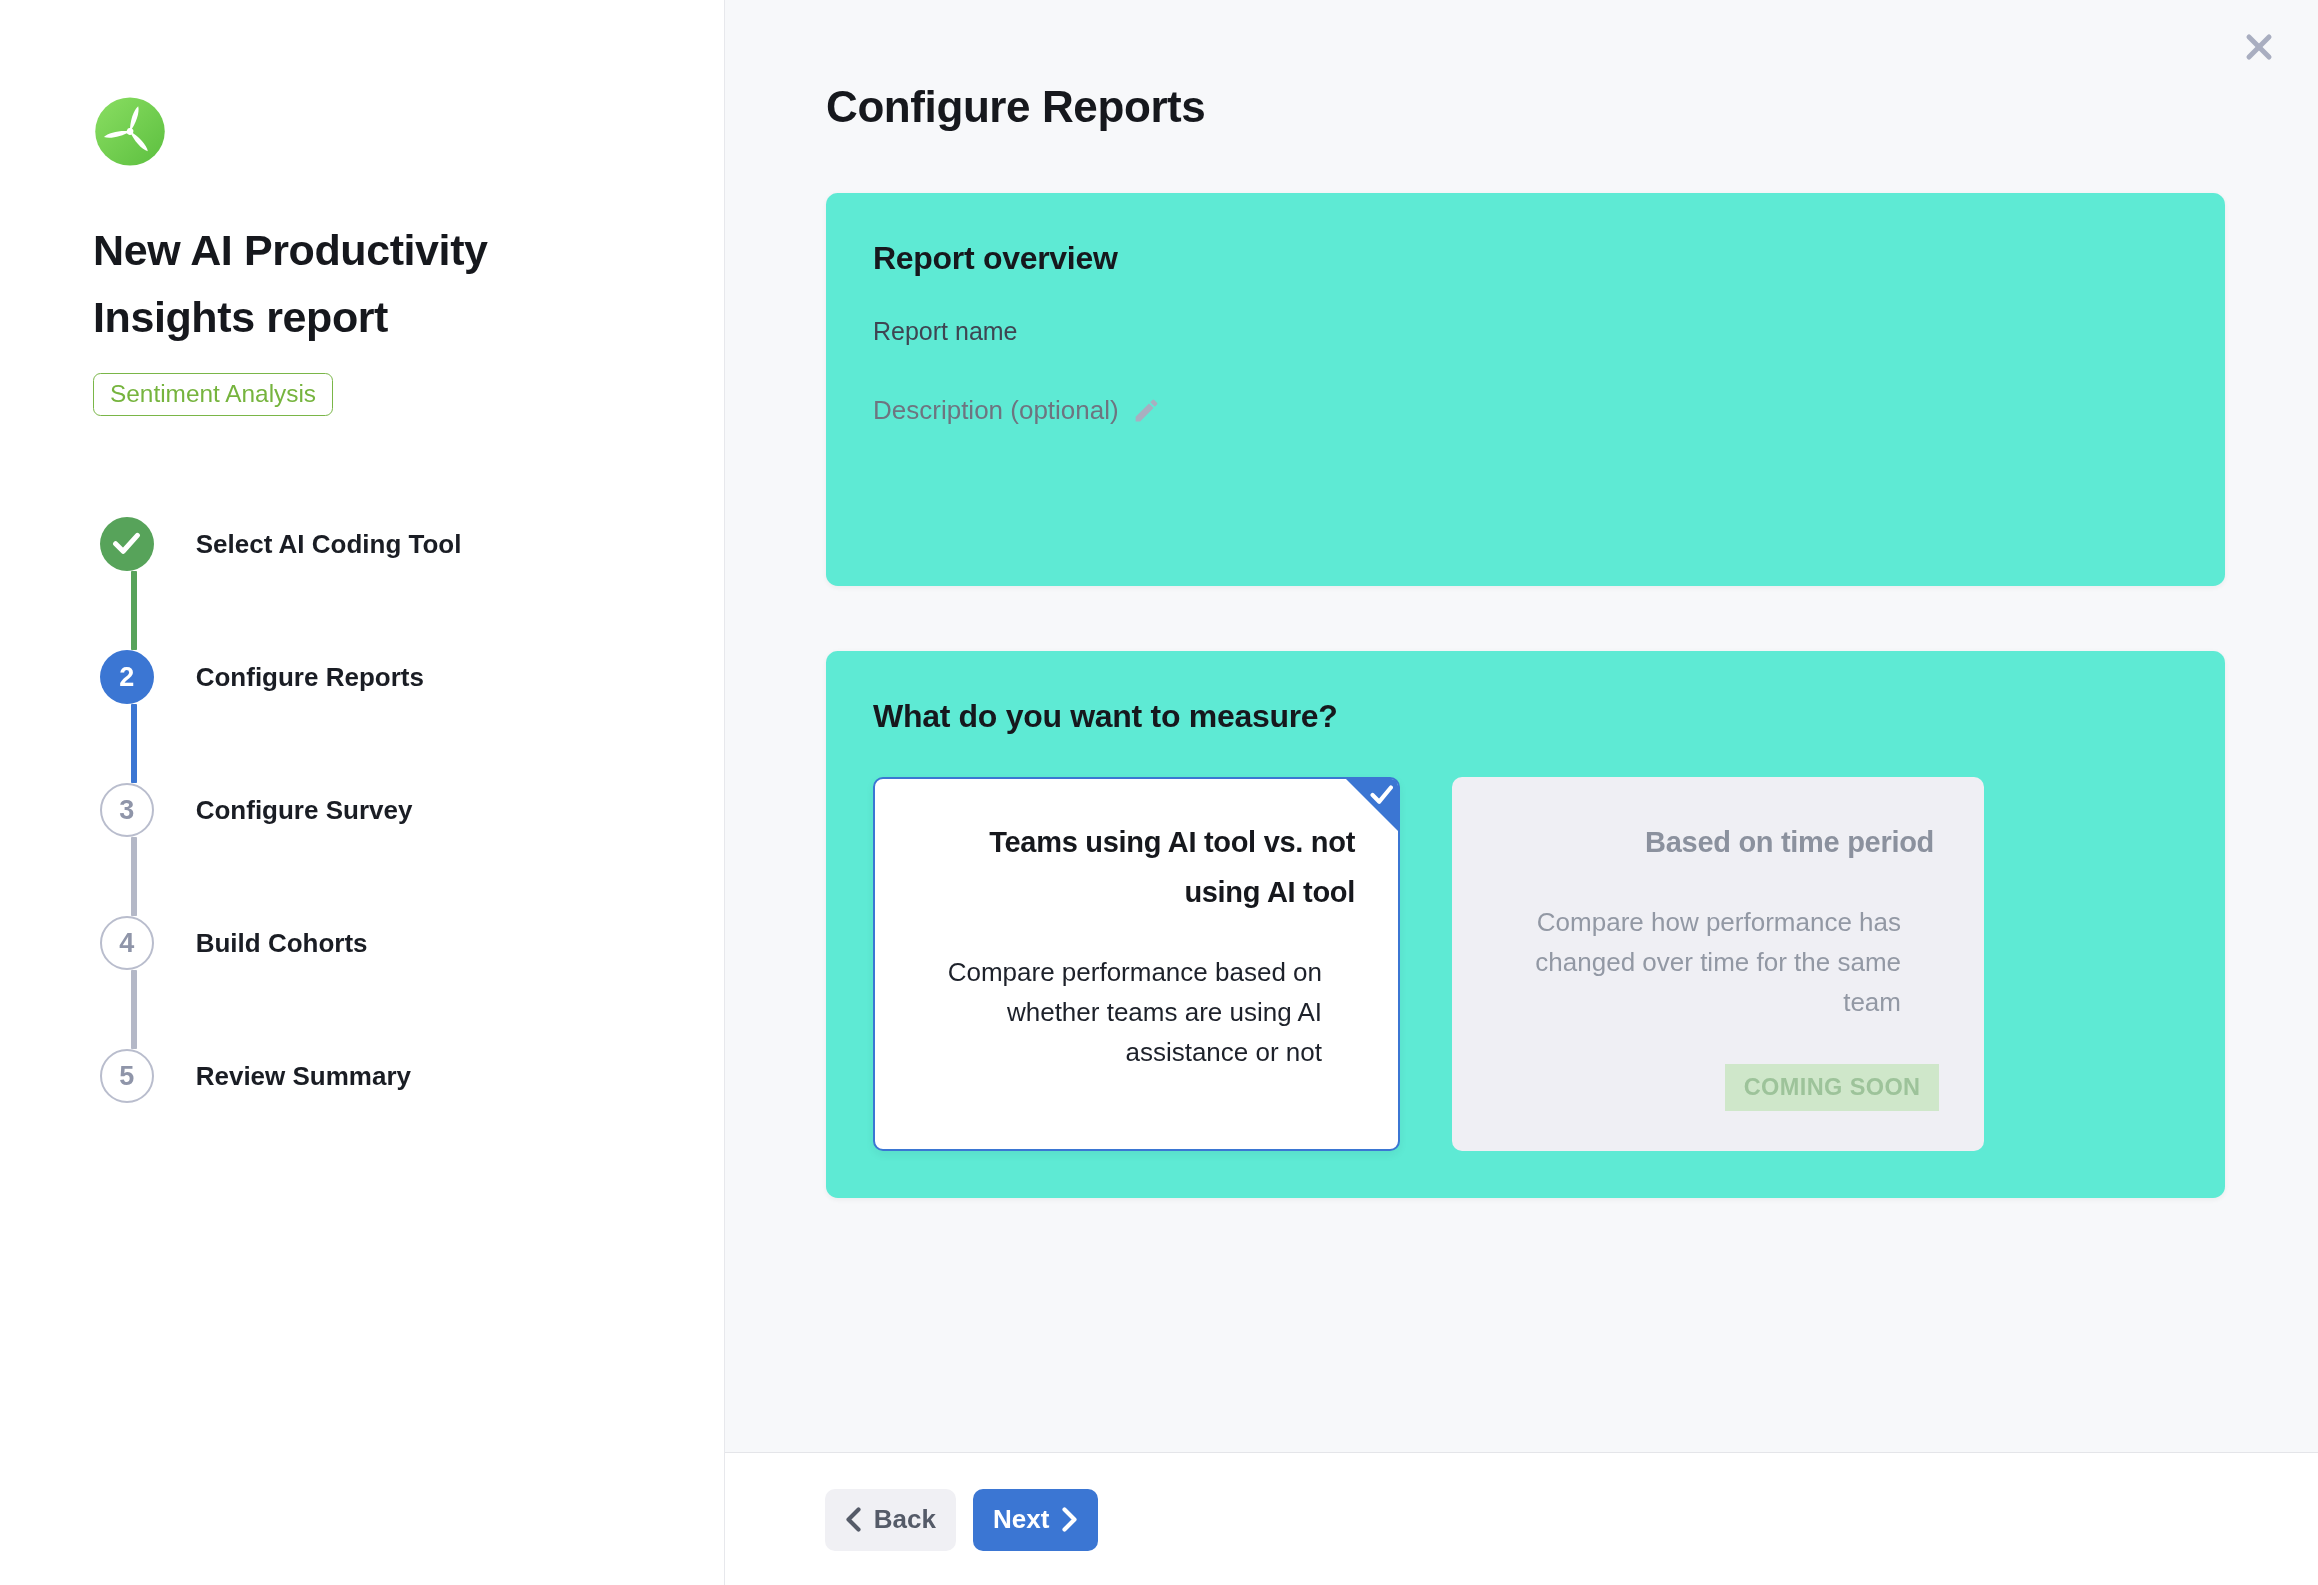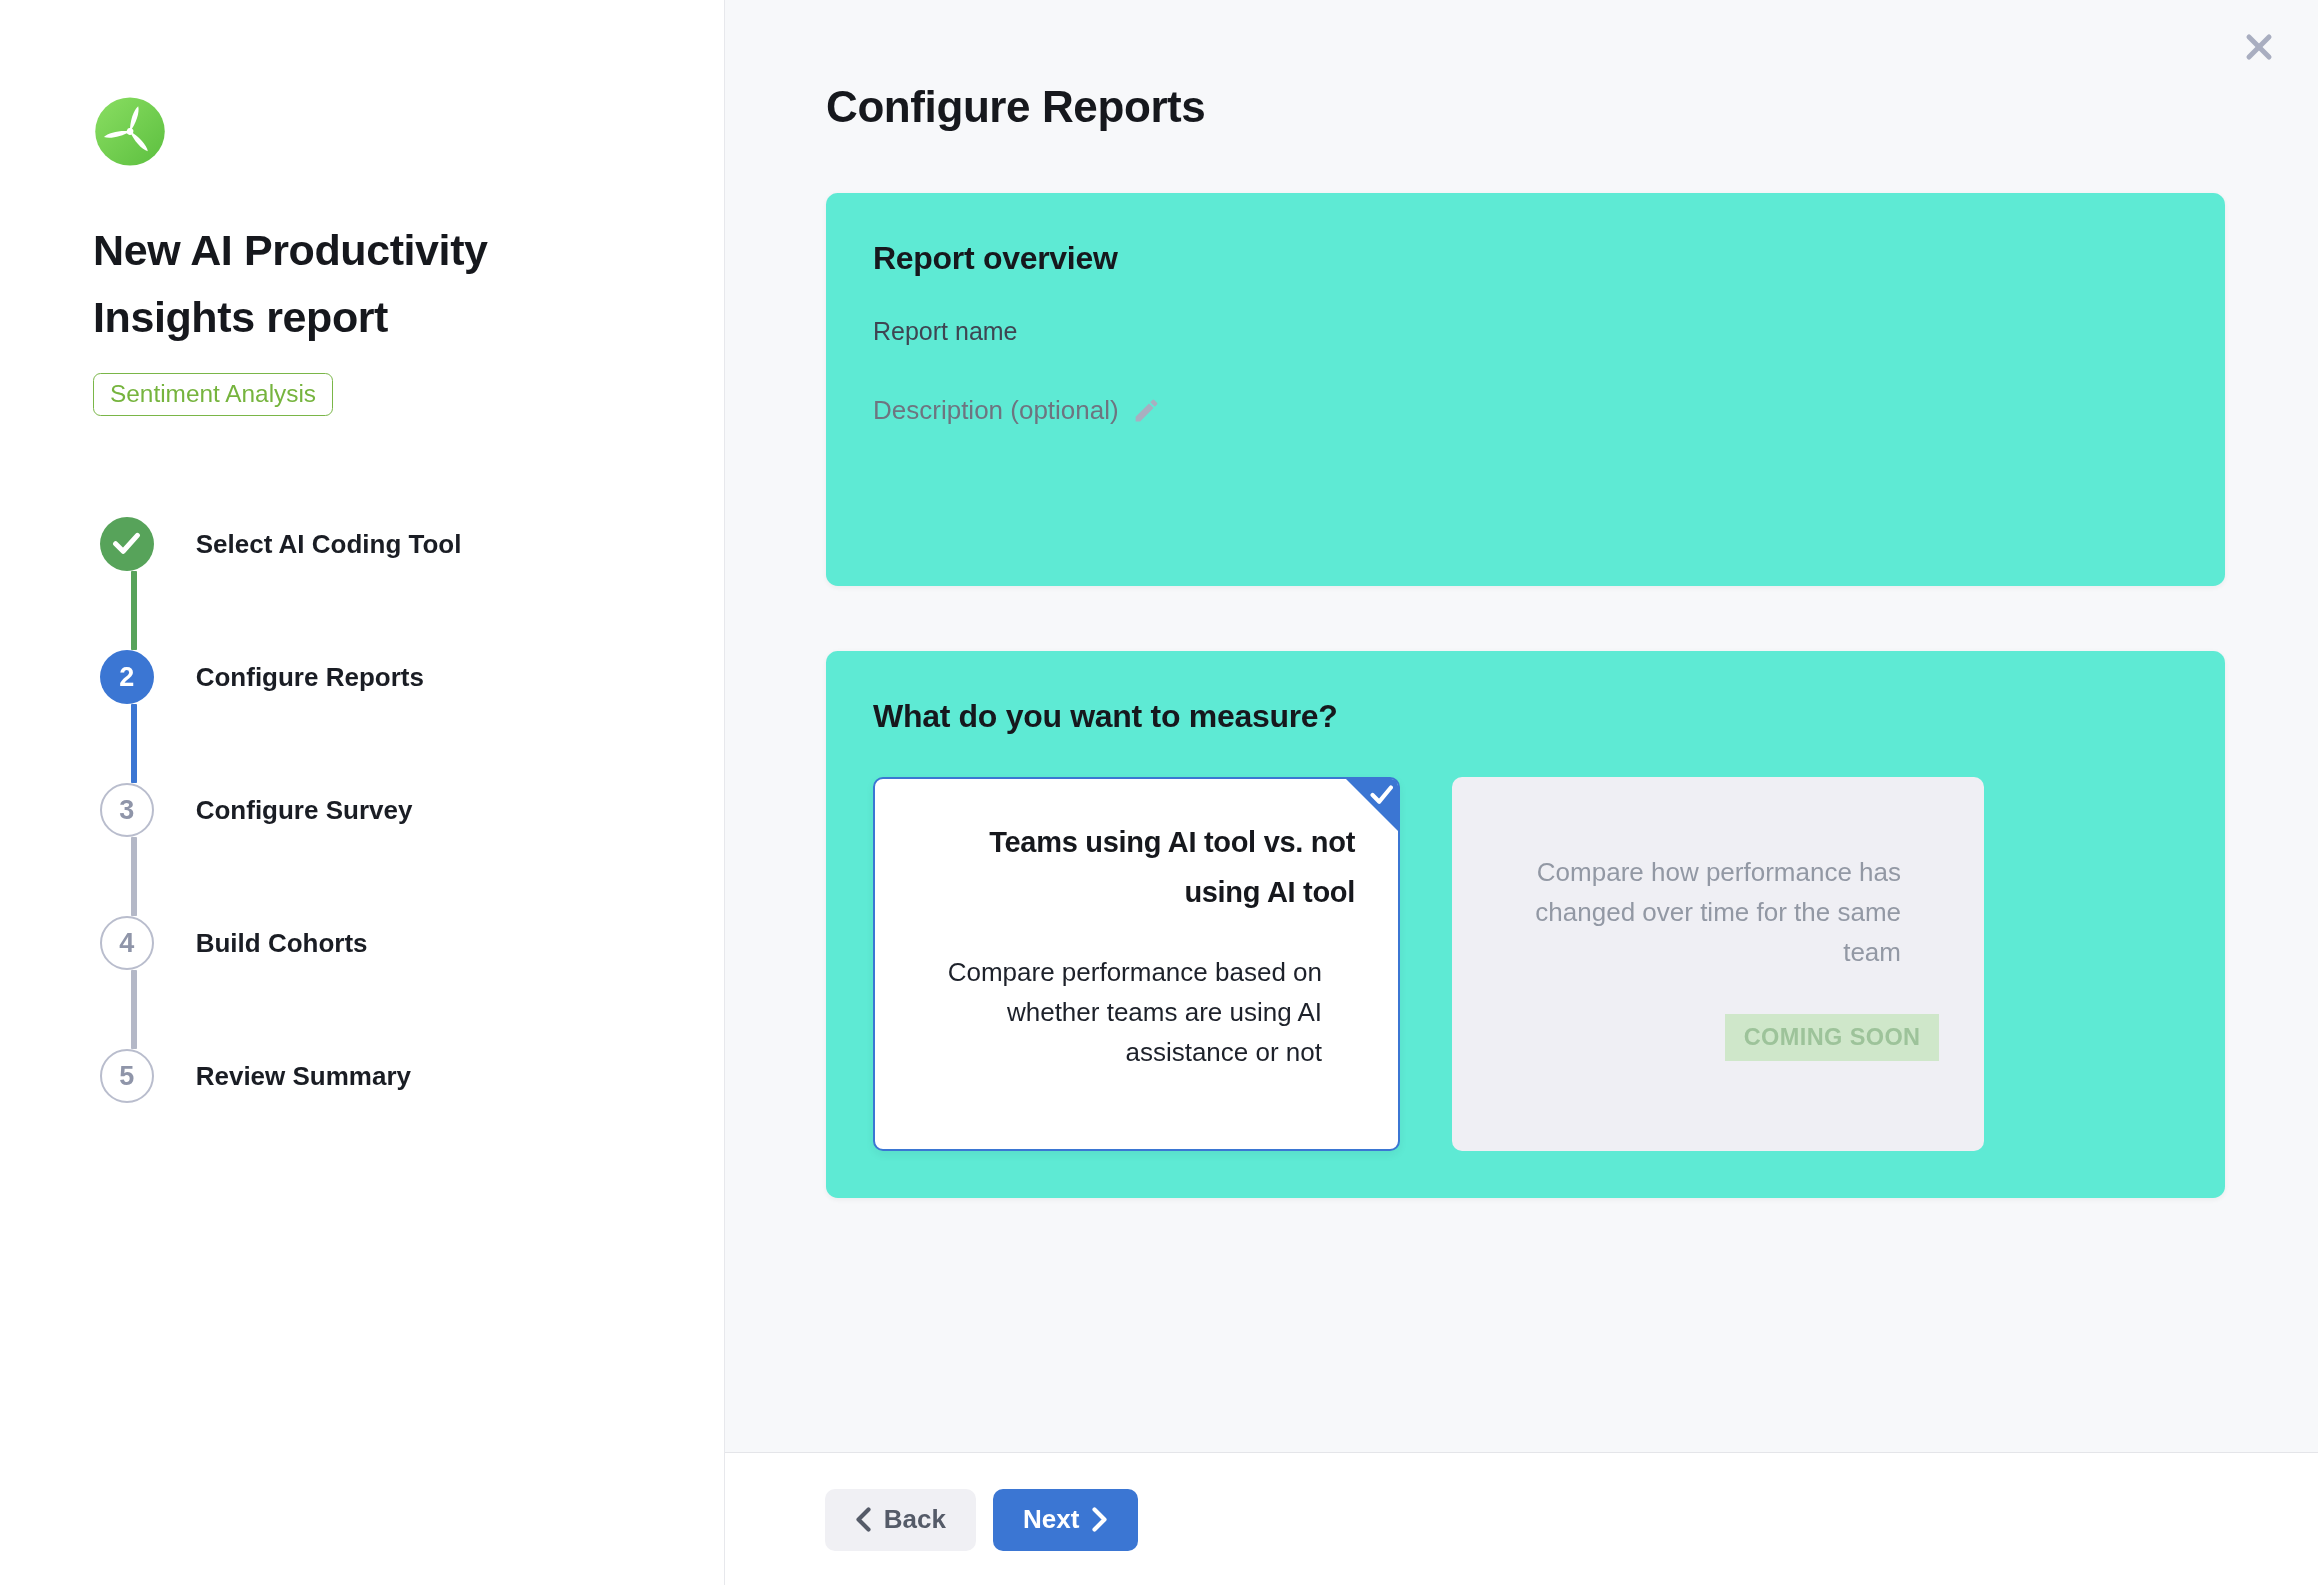--- a/index.html
+++ b/index.html
@@ -233,21 +233,21 @@
     border: none;
     border-radius: 10px;
     font-family: "Liberation Sans", "DejaVu Sans", sans-serif;
     font-size: 26px;
     font-weight: 700;
     display: flex;
     align-items: center;
     justify-content: center;
     gap: 11.8px;
     cursor: pointer;
-    padding: 0 30px;
+    padding: 0 20px;
   }
   .btn-back { background: #f0f0f4; color: #555b68; }
   .btn-next { background: #3b76d3; color: #ffffff; }
 </style>
 </head>
 <body>
 
 <div class="sidebar">
 
   <svg class="logo" viewBox="0 0 100 96">
@@ -351,20 +351,21 @@
         <div class="option-card selected">
           <div class="corner-flag"></div>
           <svg class="corner-check" width="23.5" height="20" viewBox="0 0 28 24">
             <polyline points="3,12 11,20 25,3" fill="none" stroke="#ffffff" stroke-width="5" stroke-linecap="round" stroke-linejoin="round"></polyline>
           </svg>
           <div class="option-title">Teams using AI tool vs. not using AI tool</div>
           <div class="option-desc">Compare performance based on whether teams are using AI assistance or not</div>
         </div>
 
         <div class="option-card disabled">
+          <div class="option-title">Based on time period</div>
           <div class="option-desc">Compare how performance has changed over time for the same team</div>
           <span class="coming-soon-badge">COMING SOON</span>
         </div>
 
       </div>
     </div>
 
   </div>
 
   <div class="footer">

